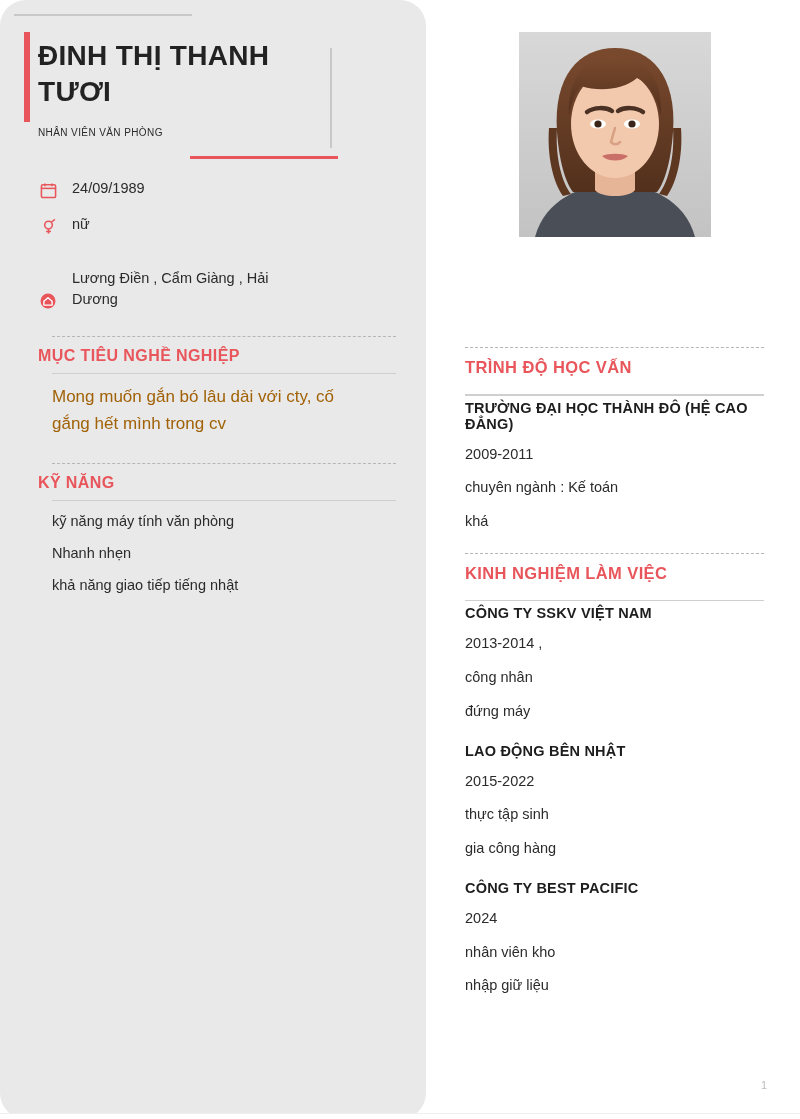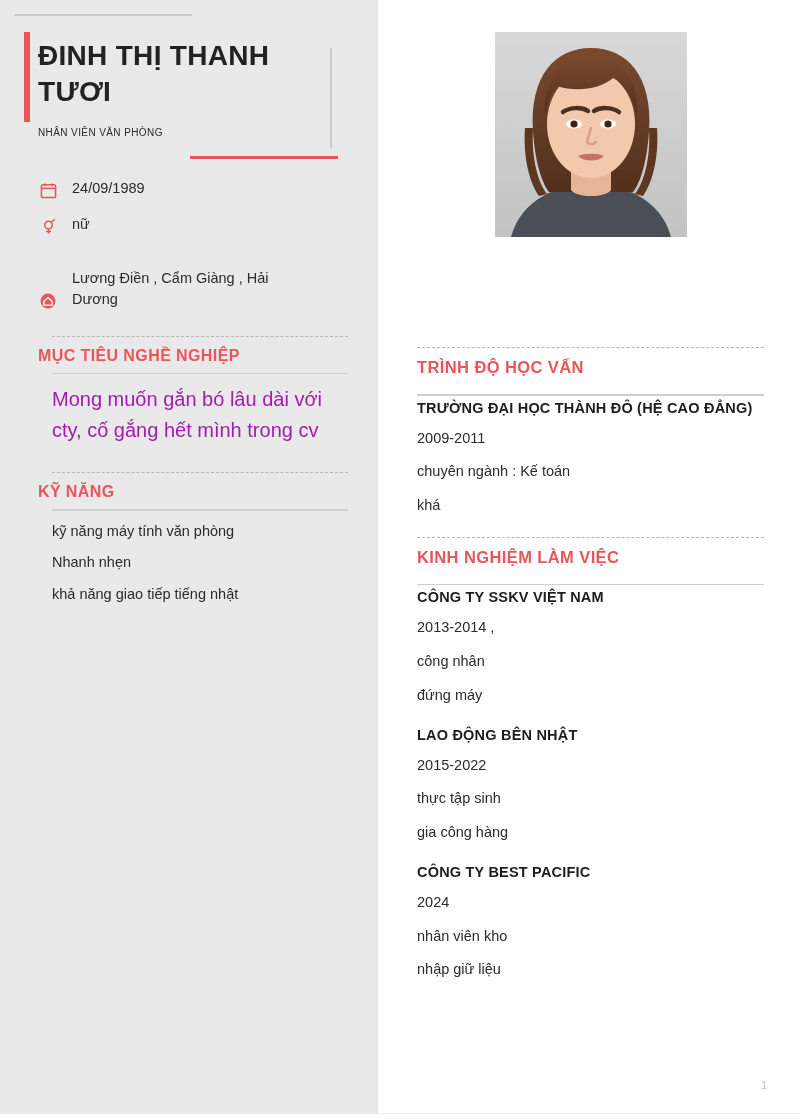--- a/index.html
+++ b/index.html
@@ -13,24 +13,25 @@
   .page {
     position: relative;
     width: 800px;
     height: 1119px;
     display: flex;
     overflow: hidden;
   }
 
   
   .left-col {
-    width: 378px;
+    width: 426px;
     background: #e9e9e9;
     padding: 0 30px 0 24px;
     position: relative;
+    border-radius: 26px;
   }
   .name-block {
     position: relative;
     margin-top: 28px;
     padding-left: 14px;
   }
   .name-bar {
     position: absolute;
     left: 0;
     top: 4px;
@@ -122,23 +123,23 @@
     padding-bottom: 8px;
   }
   .sec-underline {
     height: 1.5px;
     background: #cfcfcf;
     margin-left: 14px;
   }
   .sec-body {
     padding-left: 14px;
     padding-top: 10px;
-    font-size: 20px;
+    font-size: 17px;
     line-height: 1.55;
-    color: #a21caf;
+    color: #a16207;
     max-width: 312px;
   }
   .skill-item {
     padding-left: 14px;
     font-size: 14.5px;
     line-height: 1.5;
     color: #2b2b2b;
     margin-bottom: 10px;
   }
   .skill-item:first-child { padding-top: 10px; }

